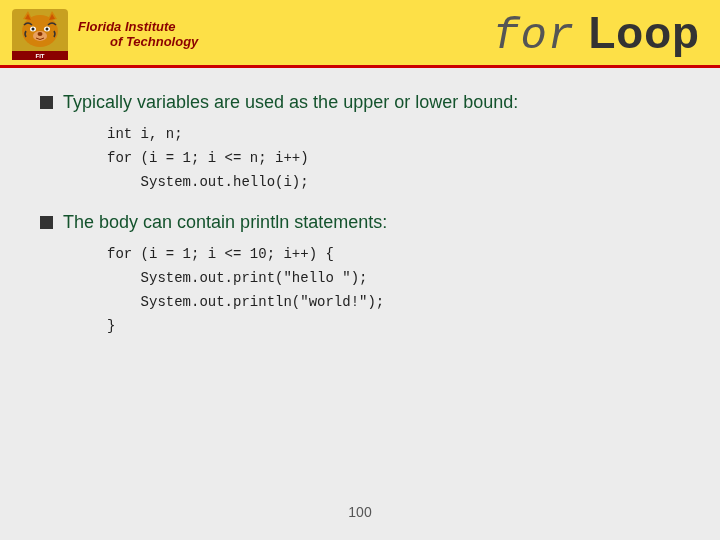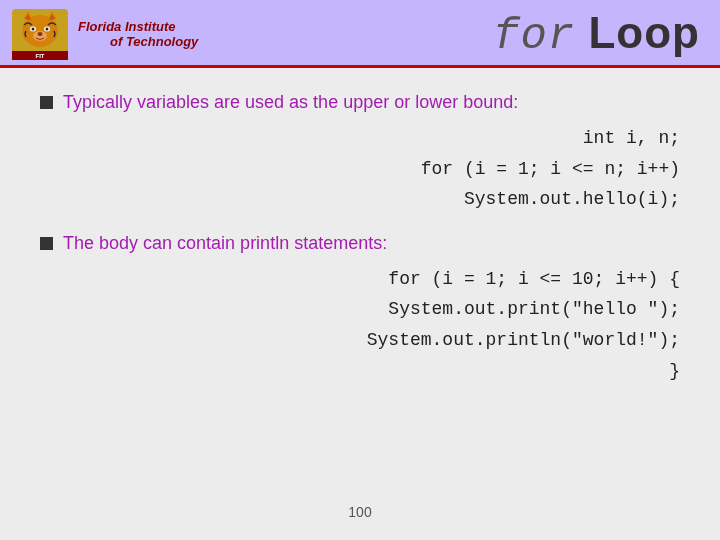--- a/index.html
+++ b/index.html
@@ -10,21 +10,21 @@
       background: #e8e8e8;
       font-family: Arial, sans-serif;
       overflow: hidden;
       position: relative;
     }
 
     
     .header {
       width: 100%;
       height: 68px;
-      background: #c4b5fd;
+      background: #fde047;
       border-bottom: 3px solid #cc0000;
       display: flex;
       align-items: center;
       justify-content: space-between;
       padding: 4px 20px 0 10px;
     }
 
     .logo-area {
       display: flex;
       align-items: center;
@@ -99,35 +99,34 @@
     .bullet-square {
       width: 13px;
       height: 13px;
       background: #333;
       margin-top: 4px;
       flex-shrink: 0;
     }
 
     .bullet-text {
       font-size: 18px;
-      color: #a21caf;
+      color: #14532d;
       font-family: Arial, sans-serif;
       font-weight: normal;
     }
 
     
     .code-block {
-      margin-left: 52px;
+      margin-left: 67px;
       margin-top: 8px;
       margin-bottom: 10px;
       font-family: 'Courier New', monospace;
-      font-size: 18px;
+      font-size: 14px;
       color: #222;
       line-height: 1.7;
-      text-align: right;
     }
 
     .code-line {
       display: block;
       white-space: pre;
     }
 
     
     .page-number {
       position: absolute;

